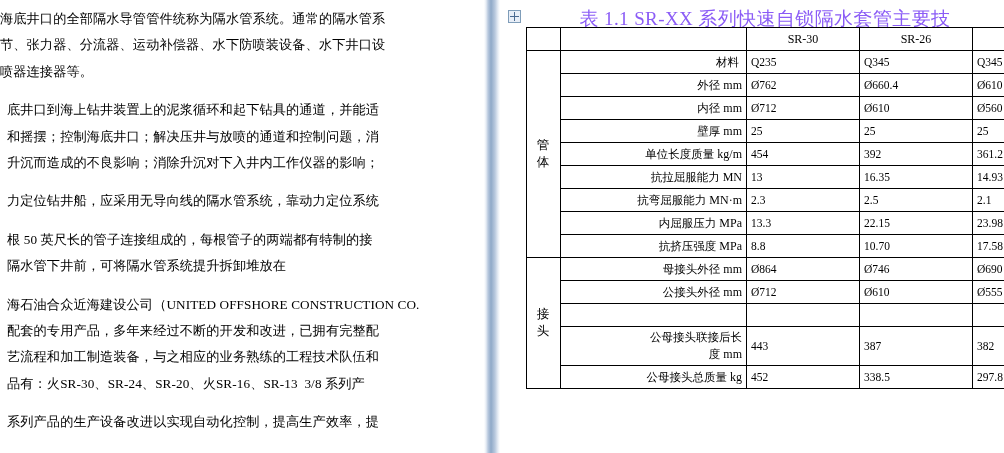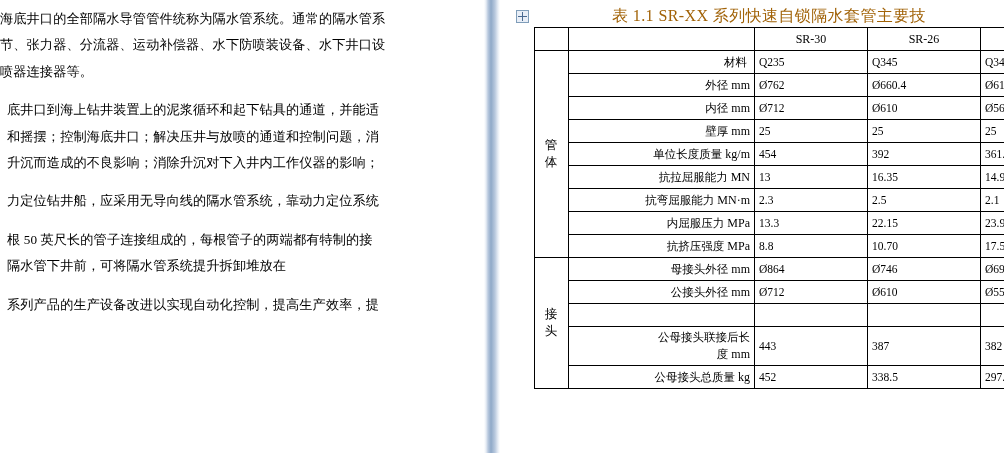--- a/index.html
+++ b/index.html
@@ -11,21 +11,20 @@
     width: 1004px;
     height: 453px;
     overflow: hidden;
     font-family: "Liberation Serif", serif;
     position: relative;
   }
   .page {
     position: absolute;
     inset: 0;
     display: flex;
-    gap: 8px;
   }
 
   
   .left-col {
     width: 500px;
     position: relative;
     overflow: hidden;
     background: #ffffff;
   }
   .left-text {
@@ -83,23 +82,23 @@
     background: #4a6a90;
   }
   .anchor-icon::before { left: 5px; top: 1px; width: 1px; height: 9px; }
   .anchor-icon::after  { left: 1px; top: 5px; width: 9px; height: 1px; }
 
   .table-caption {
     position: absolute;
     left: 26px;
     top: 6px;
     right: 0;
-    font-size: 16px;
+    font-size: 19px;
     text-align: center;
-    color: #a16207;
+    color: #8b5cf6;
     letter-spacing: 0.4px;
   }
   .table-wrap {
     position: absolute;
     left: 26px;
     top: 27px;
     right: -60px;
   }
   table.spec {
     border-collapse: collapse;
@@ -154,20 +153,24 @@
     <div class="left-text">
       <p class="para">海底井口的全部隔水导管管件统称为隔水管系统。通常的隔水管系
 节、张力器、分流器、运动补偿器、水下防喷装设备、水下井口设
 喷器连接器等。</p>
       <p class="para gap-before">底井口到海上钻井装置上的泥浆循环和起下钻具的通道，并能适
 和摇摆；控制海底井口；解决压井与放喷的通道和控制问题，消
 升沉而造成的不良影响；消除升沉对下入井内工作仪器的影响；</p>
       <p class="para gap-before">力定位钻井船，应采用无导向线的隔水管系统，靠动力定位系统</p>
       <p class="para gap-before">根 50 英尺长的管子连接组成的，每根管子的两端都有特制的接
 隔水管下井前，可将隔水管系统提升拆卸堆放在</p>
+      <p class="para gap-before">海石油合众近海建设公司（UNITED OFFSHORE CONSTRUCTION CO.
+配套的专用产品，多年来经过不断的开发和改进，已拥有完整配
+艺流程和加工制造装备，与之相应的业务熟练的工程技术队伍和
+品有：火SR-30、SR-24、SR-20、火SR-16、SR-13  3/8 系列产</p>
       <p class="para gap-before">系列产品的生产设备改进以实现自动化控制，提高生产效率，提</p>
     </div>
     <div class="spine"></div>
   </div>
 
   <div class="right-col">
     <div class="anchor-icon"></div>
     <div class="table-caption">表 1.1   SR-XX 系列快速自锁隔水套管主要技</div>
 
     <div class="table-wrap">

